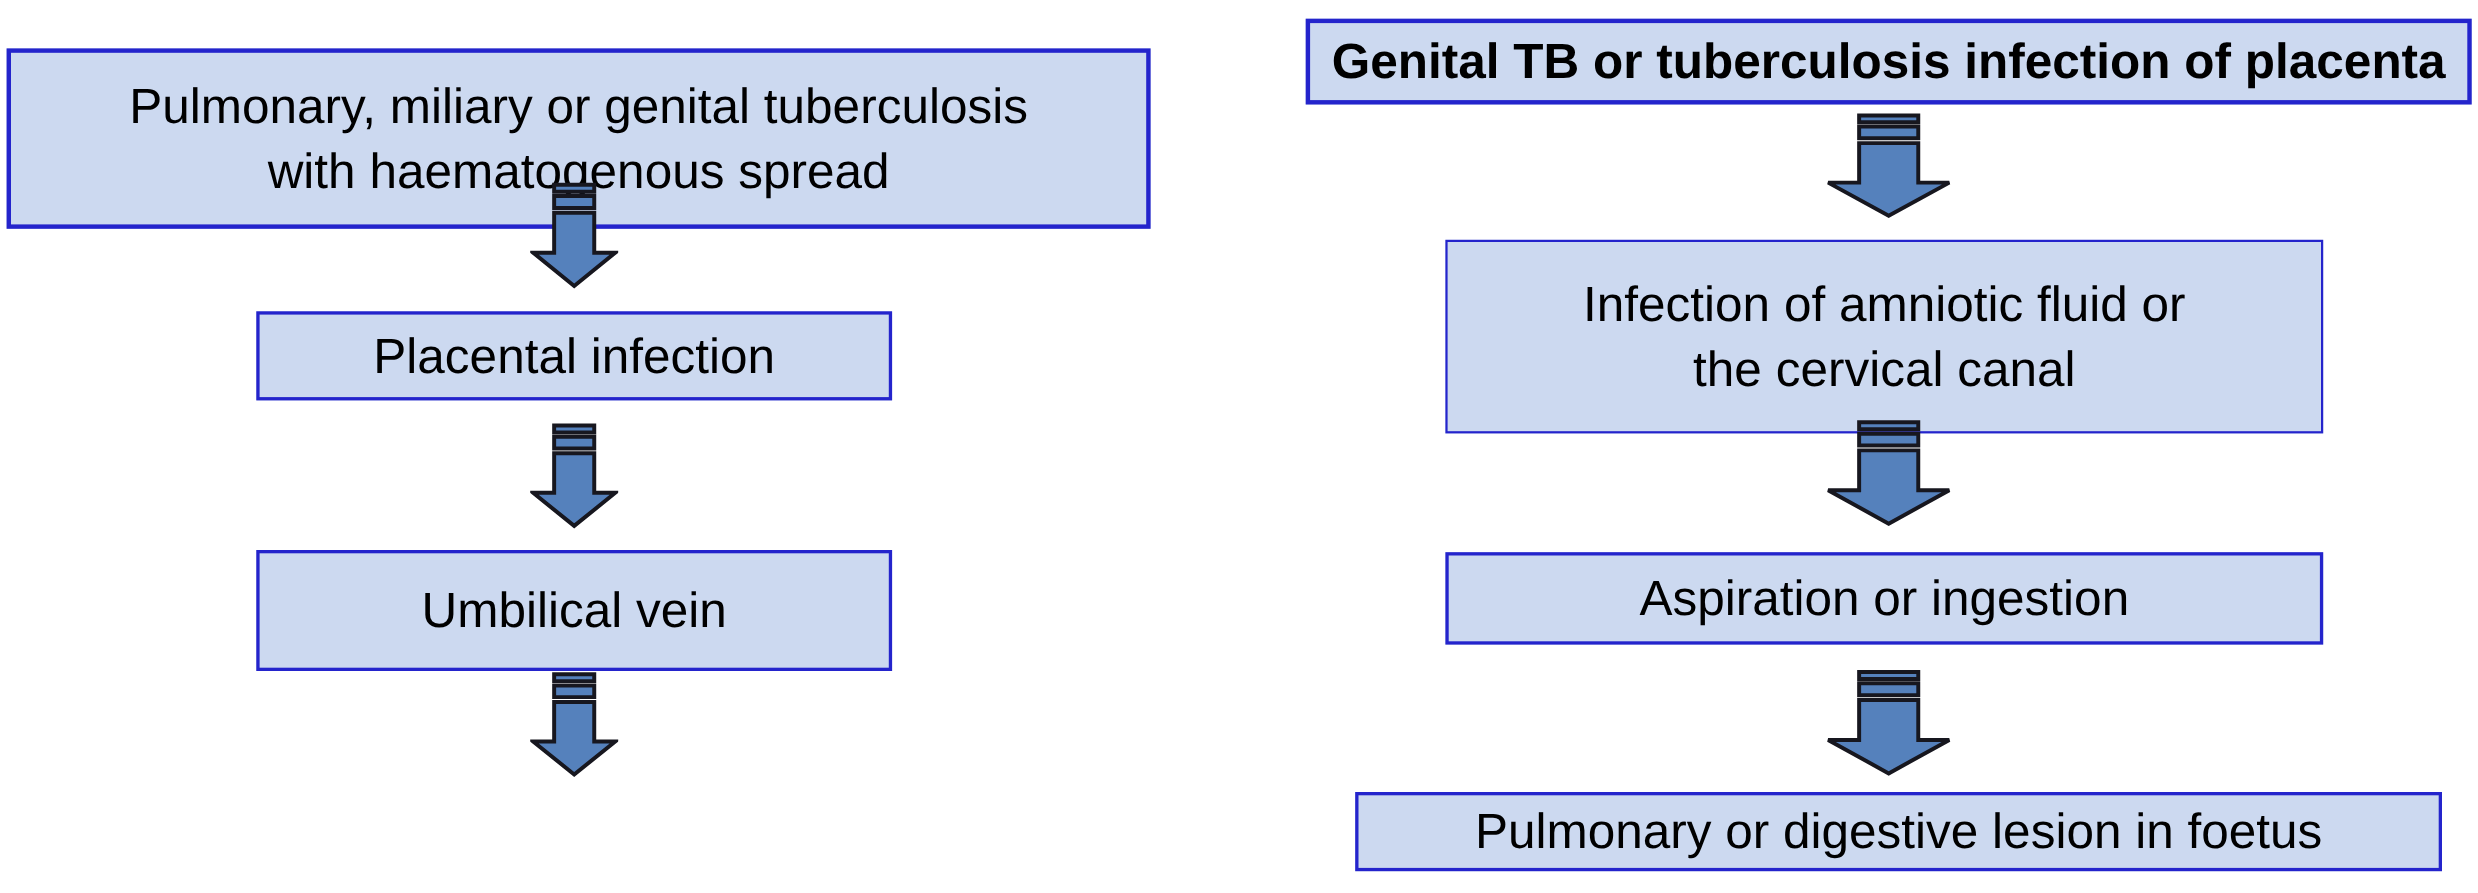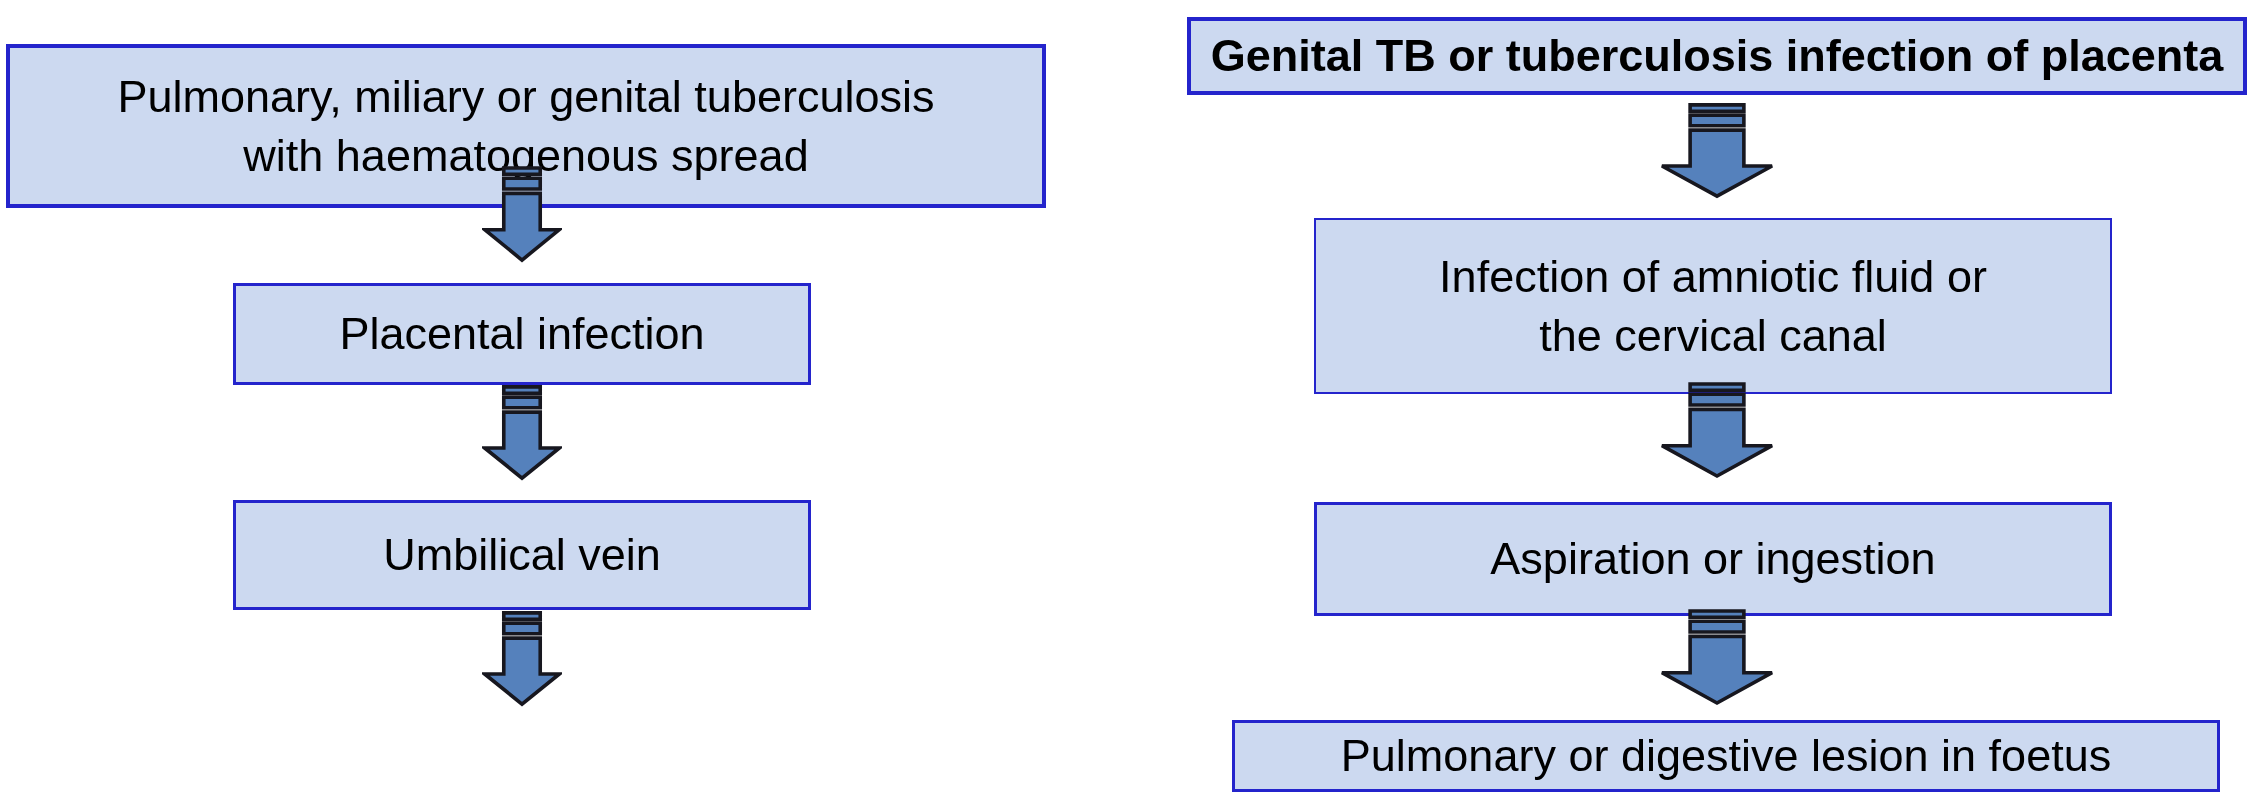--- a/index.html
+++ b/index.html
@@ -55,21 +55,21 @@
   </div>
 
   <div class="arrow" style="left:482px; top:165px; width:80px; height:98px;">
     <svg viewBox="0 0 90 100" preserveAspectRatio="none">
       <rect class="arrow-shape" x="24.5" y="3" width="41" height="6.5" vector-effect="non-scaling-stroke"></rect>
       <rect class="arrow-shape" x="24.5" y="13.5" width="41" height="11" vector-effect="non-scaling-stroke"></rect>
       <polygon class="arrow-shape" vector-effect="non-scaling-stroke" points="24.5,29 65.5,29 65.5,66 87,66 45,97 3,66 24.5,66"></polygon>
     </svg>
   </div>
 
-  <div class="box" style="left:233px; top:283px; width:578px; height:102px;">
+  <div class="box" style="left:233px; top:283px; width:578px; height:81px;">
     <span class="label">Placental infection</span>
   </div>
 
   <div class="arrow" style="left:482px; top:384px; width:80px; height:97px;">
     <svg viewBox="0 0 90 100" preserveAspectRatio="none">
       <rect class="arrow-shape" x="24.5" y="3" width="41" height="6.5" vector-effect="non-scaling-stroke"></rect>
       <rect class="arrow-shape" x="24.5" y="13.5" width="41" height="11" vector-effect="non-scaling-stroke"></rect>
       <polygon class="arrow-shape" vector-effect="non-scaling-stroke" points="24.5,29 65.5,29 65.5,66 87,66 45,97 3,66 24.5,66"></polygon>
     </svg>
   </div>
@@ -105,21 +105,21 @@
   </div>
 
   <div class="arrow" style="left:1658px; top:381px; width:118px; height:98px;">
     <svg viewBox="0 0 90 100" preserveAspectRatio="none">
       <rect class="arrow-shape" x="24.5" y="3" width="41" height="6.5" vector-effect="non-scaling-stroke"></rect>
       <rect class="arrow-shape" x="24.5" y="13.5" width="41" height="11" vector-effect="non-scaling-stroke"></rect>
       <polygon class="arrow-shape" vector-effect="non-scaling-stroke" points="24.5,29 65.5,29 65.5,66 87,66 45,97 3,66 24.5,66"></polygon>
     </svg>
   </div>
 
-  <div class="box" style="left:1314px; top:502px; width:798px; height:114px;">
+  <div class="box" style="left:1314px; top:502px; width:798px; height:84px;">
     <span class="label">Aspiration or ingestion</span>
   </div>
 
   <div class="arrow" style="left:1658px; top:608px; width:118px; height:98px;">
     <svg viewBox="0 0 90 100" preserveAspectRatio="none">
       <rect class="arrow-shape" x="24.5" y="3" width="41" height="6.5" vector-effect="non-scaling-stroke"></rect>
       <rect class="arrow-shape" x="24.5" y="13.5" width="41" height="11" vector-effect="non-scaling-stroke"></rect>
       <polygon class="arrow-shape" vector-effect="non-scaling-stroke" points="24.5,29 65.5,29 65.5,66 87,66 45,97 3,66 24.5,66"></polygon>
     </svg>
   </div>

